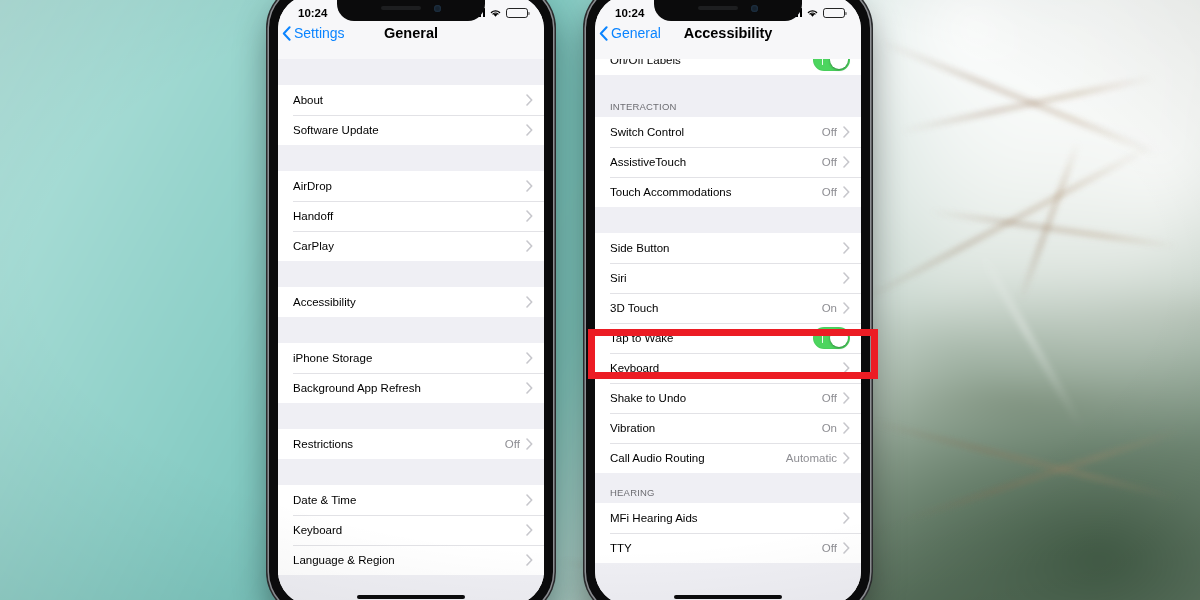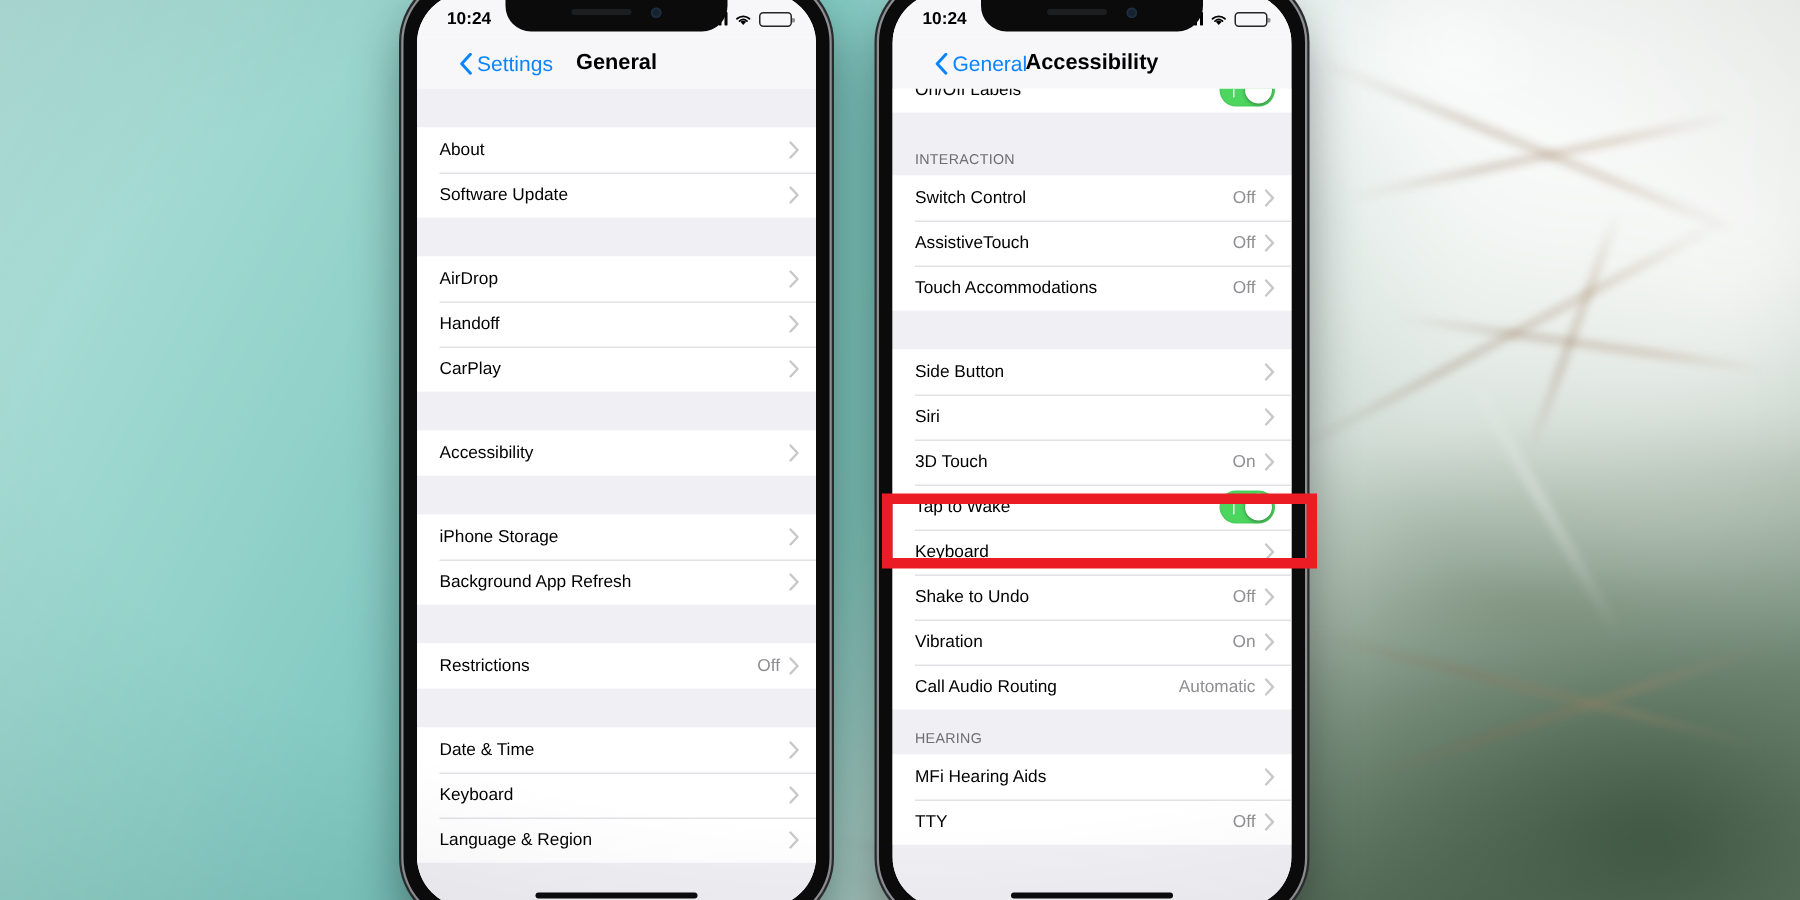--- a/index.html
+++ b/index.html
@@ -125,22 +125,22 @@
     width: 1.8px; height: 3.8px; background: rgba(0,0,0,0.4);
     border-radius: 0 1px 1px 0;
   }
   .batt .lvl { height: 100%; width: 78%; background: #000; border-radius: 1.4px; }
 
   
   .navbar {
     position: absolute; top: 30px; left: 0; right: 0;
     height: 34px; z-index: 34;
     background: #f7f7f9;
-    display: flex; align-items: center;
-    padding: 0 28px;
+    display: flex; align-items: flex-start;
+    padding: 0 4px;
   }
   .back {
     display: flex; align-items: center; gap: 3px;
     color: #0a84ff; font-size: 14px;
     cursor: pointer;
   }
   .chev-back {
     width: 9px; height: 15px;
   }
   .nav-title {

